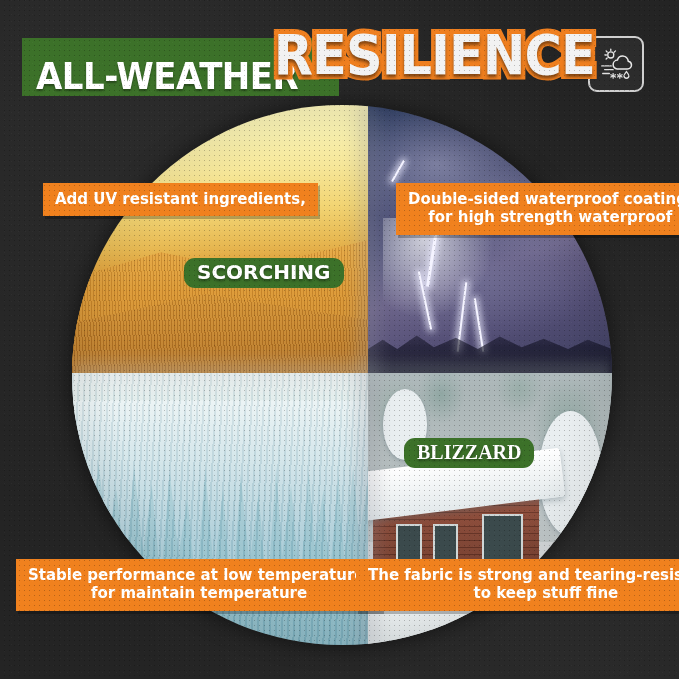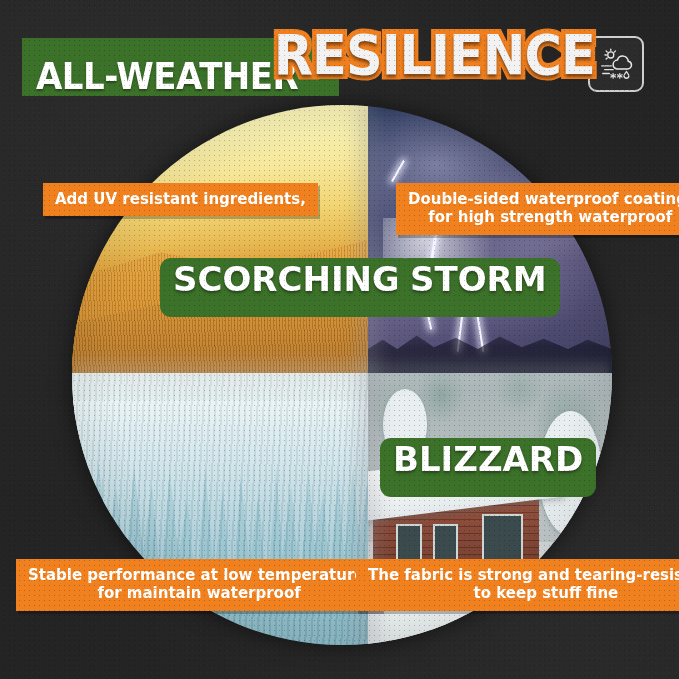--- a/index.html
+++ b/index.html
@@ -207,32 +207,33 @@
   #seam-h{
     position:absolute;left:0;top:248px;width:540px;height:40px;z-index:13;
     background:linear-gradient(180deg, rgba(160,170,175,0), rgba(190,200,205,.30), rgba(160,170,175,0));
     filter:blur(6px);pointer-events:none;
   }
 
   
   .pill{
     position:absolute;z-index:30;
     background:#3c7129;border-radius:11px;
-    padding:4px 13px 20px 13px;
+    padding:4px 13px 6px 13px;
     color:#ffffff;
     font-family:"DejaVu Sans", sans-serif;
-    font-weight:bold;font-size:34px;letter-spacing:0px;
+    font-weight:bold;font-size:20px;letter-spacing:0px;
     white-space:nowrap;
     text-shadow:0 2px 3px rgba(0,0,0,.40);
     line-height:1.02;
+    margin-left:24px;
   }
   #pill-scorching{left:160px;top:258px;}
   #pill-storm{left:397px;top:258px;}
   #pill-frost{left:185px;top:438px;}
-  #pill-blizzard{left:380px;top:438px;}
+  #pill-blizzard{left:380px;top:438px;font-family:Liberation Serif, serif;}
 
   
   .callout{
     position:absolute;z-index:35;
     background:#f0811e;
     color:#ffffff;
     font-family:"DejaVu Sans", sans-serif;
     font-size:15px;font-weight:bold;
     padding:7px 12px 8px 12px;
     text-align:center;line-height:1.22;
@@ -289,33 +290,32 @@
       <div class="railing"></div>
       <div class="ground"></div>
     </div>
 
     <div id="seam-v"></div>
     <div id="seam-h"></div>
     <div id="blend"></div>
   </div>
 
   <div class="pill" id="pill-scorching">SCORCHING</div>
-  <div class="pill" id="pill-storm">STORM</div>
   <div class="pill" id="pill-blizzard">BLIZZARD</div>
 
   <div class="callout" id="callout-scorching">
     <span>Add UV resistant ingredients,</span>
   </div>
   <div class="callout" id="callout-storm">
     <span>Double-sided waterproof coating,</span>
     <span>for high strength waterproof</span>
   </div>
   <div class="callout" id="callout-frost">
     <span>Stable performance at low temperature,</span>
-    <span>for maintain waterproof</span>
+    <span>for maintain temperature</span>
   </div>
   <div class="callout" id="callout-blizzard">
     <span>The fabric is strong and tearing-resistant,</span>
     <span>to keep stuff fine</span>
   </div>
 
   <div id="header">
     <div id="title-band">
       <div id="title-green">ALL-WEATHER</div>
     </div>

